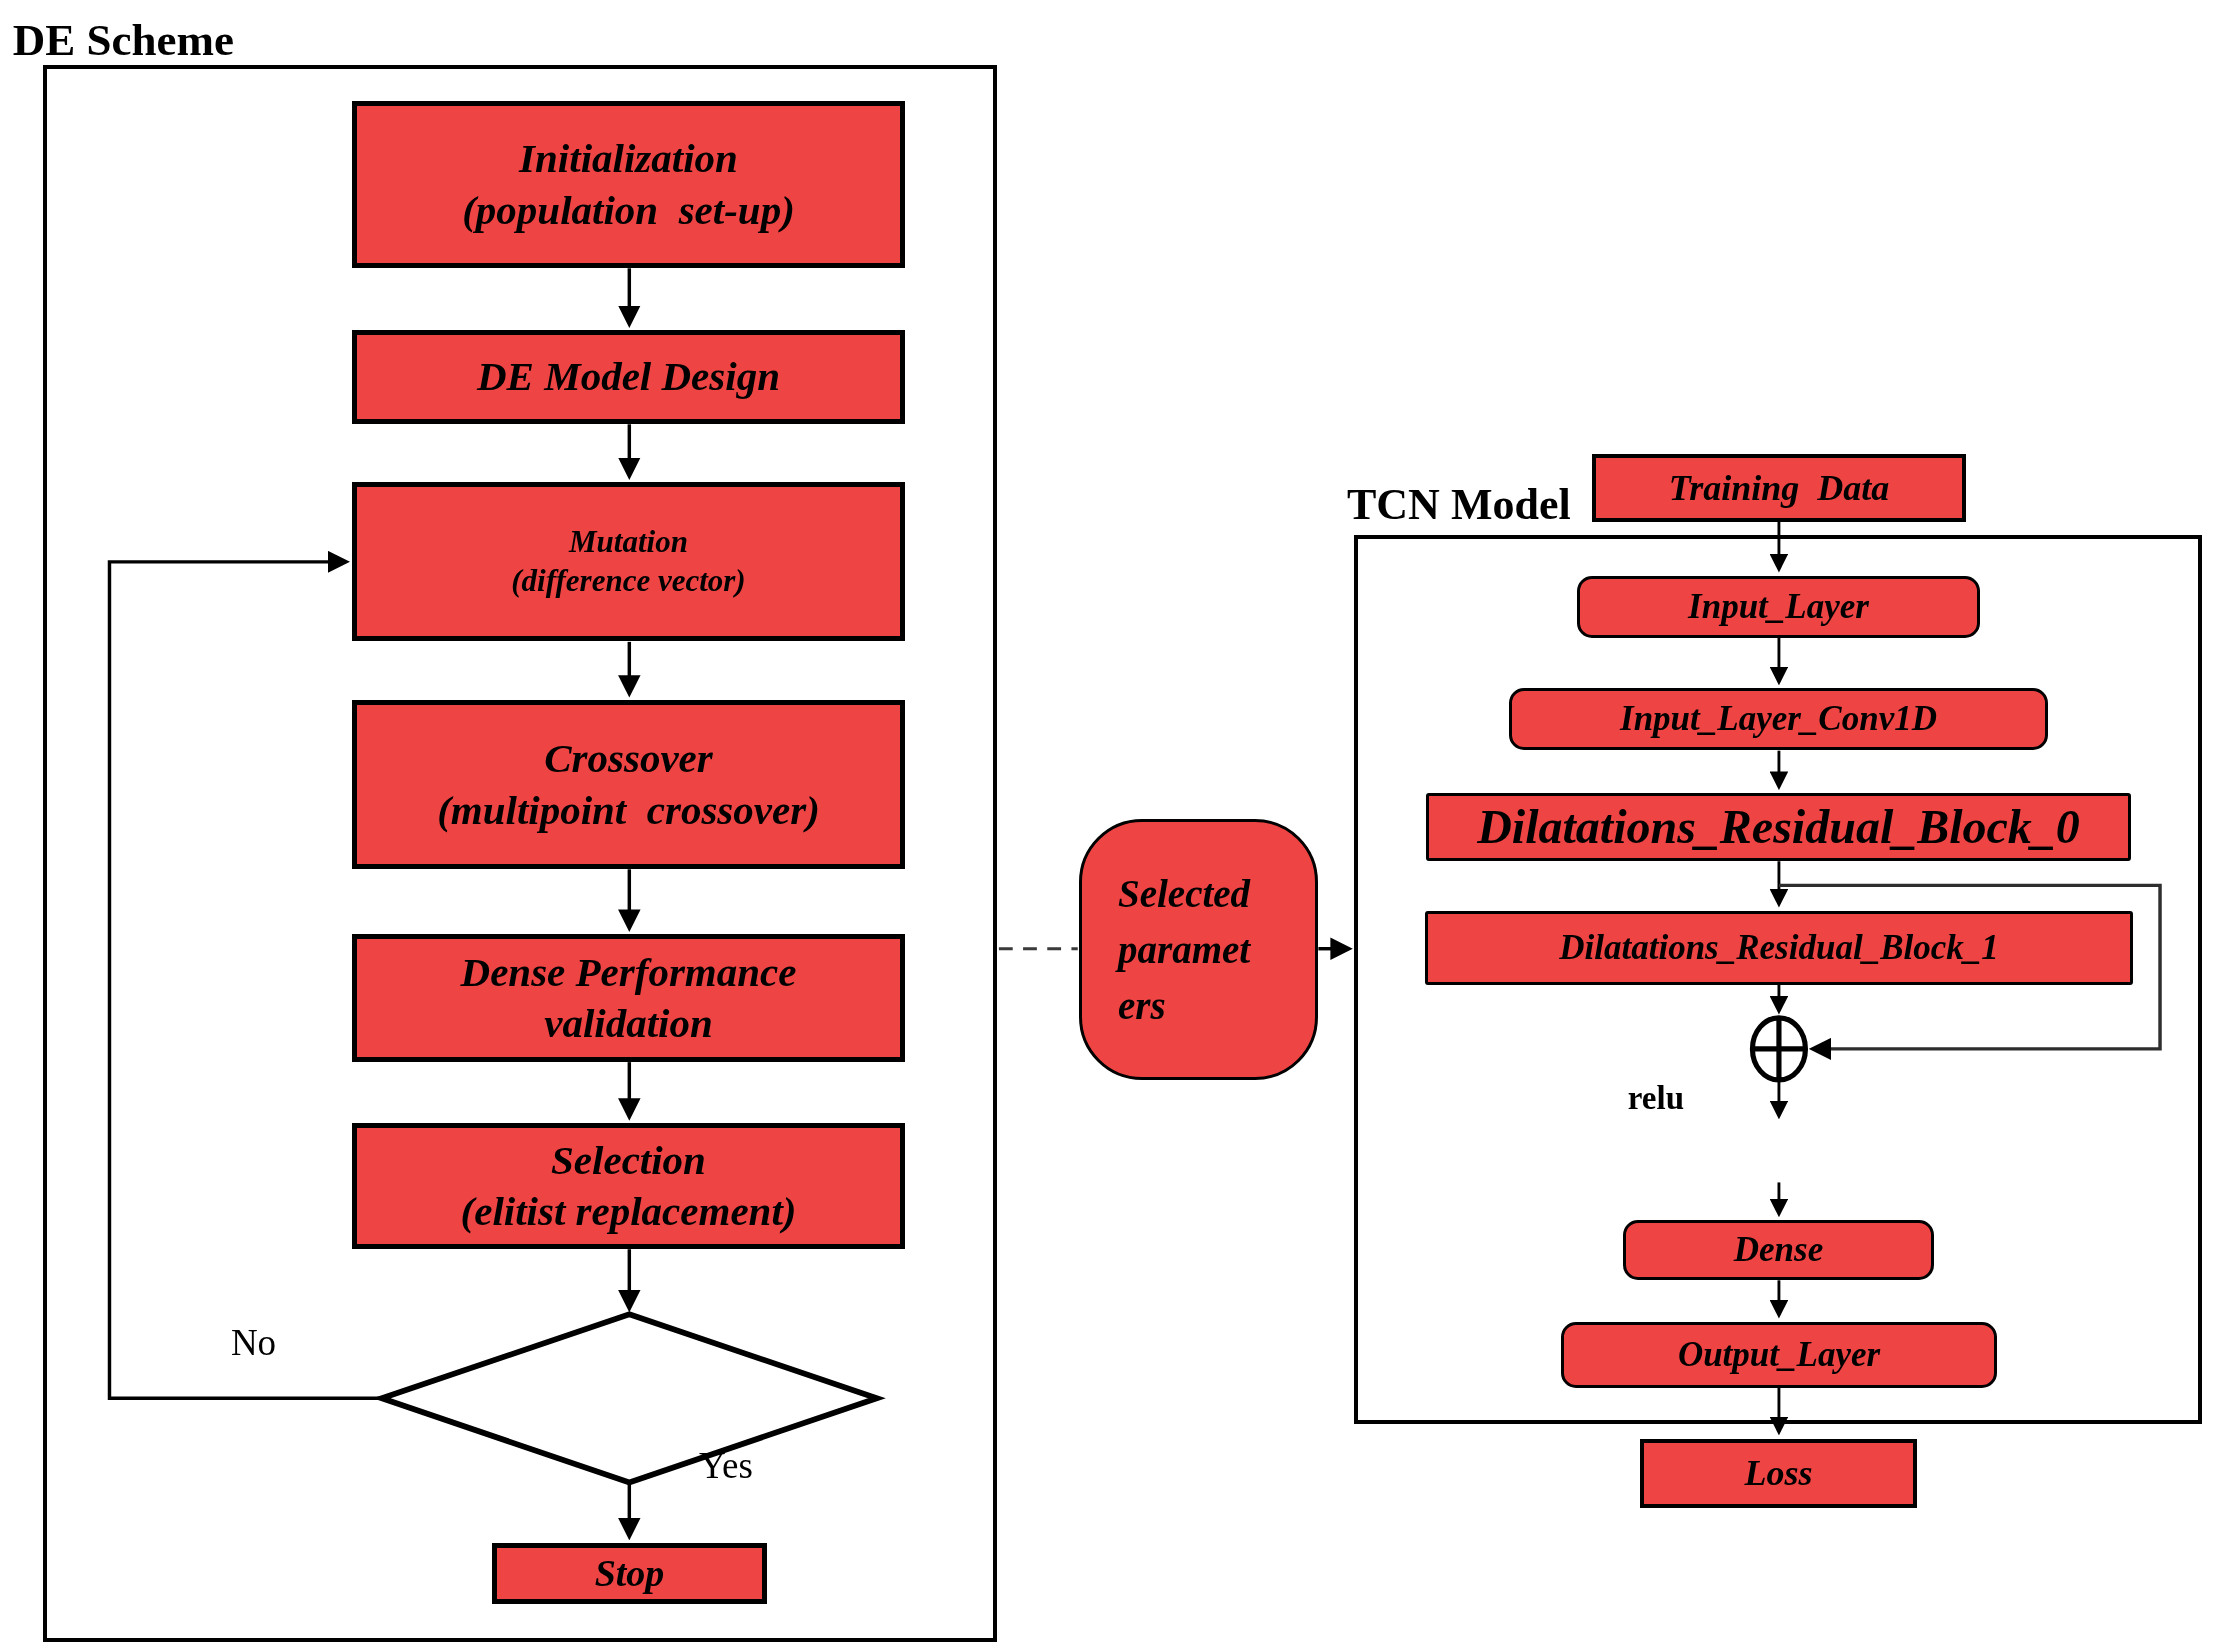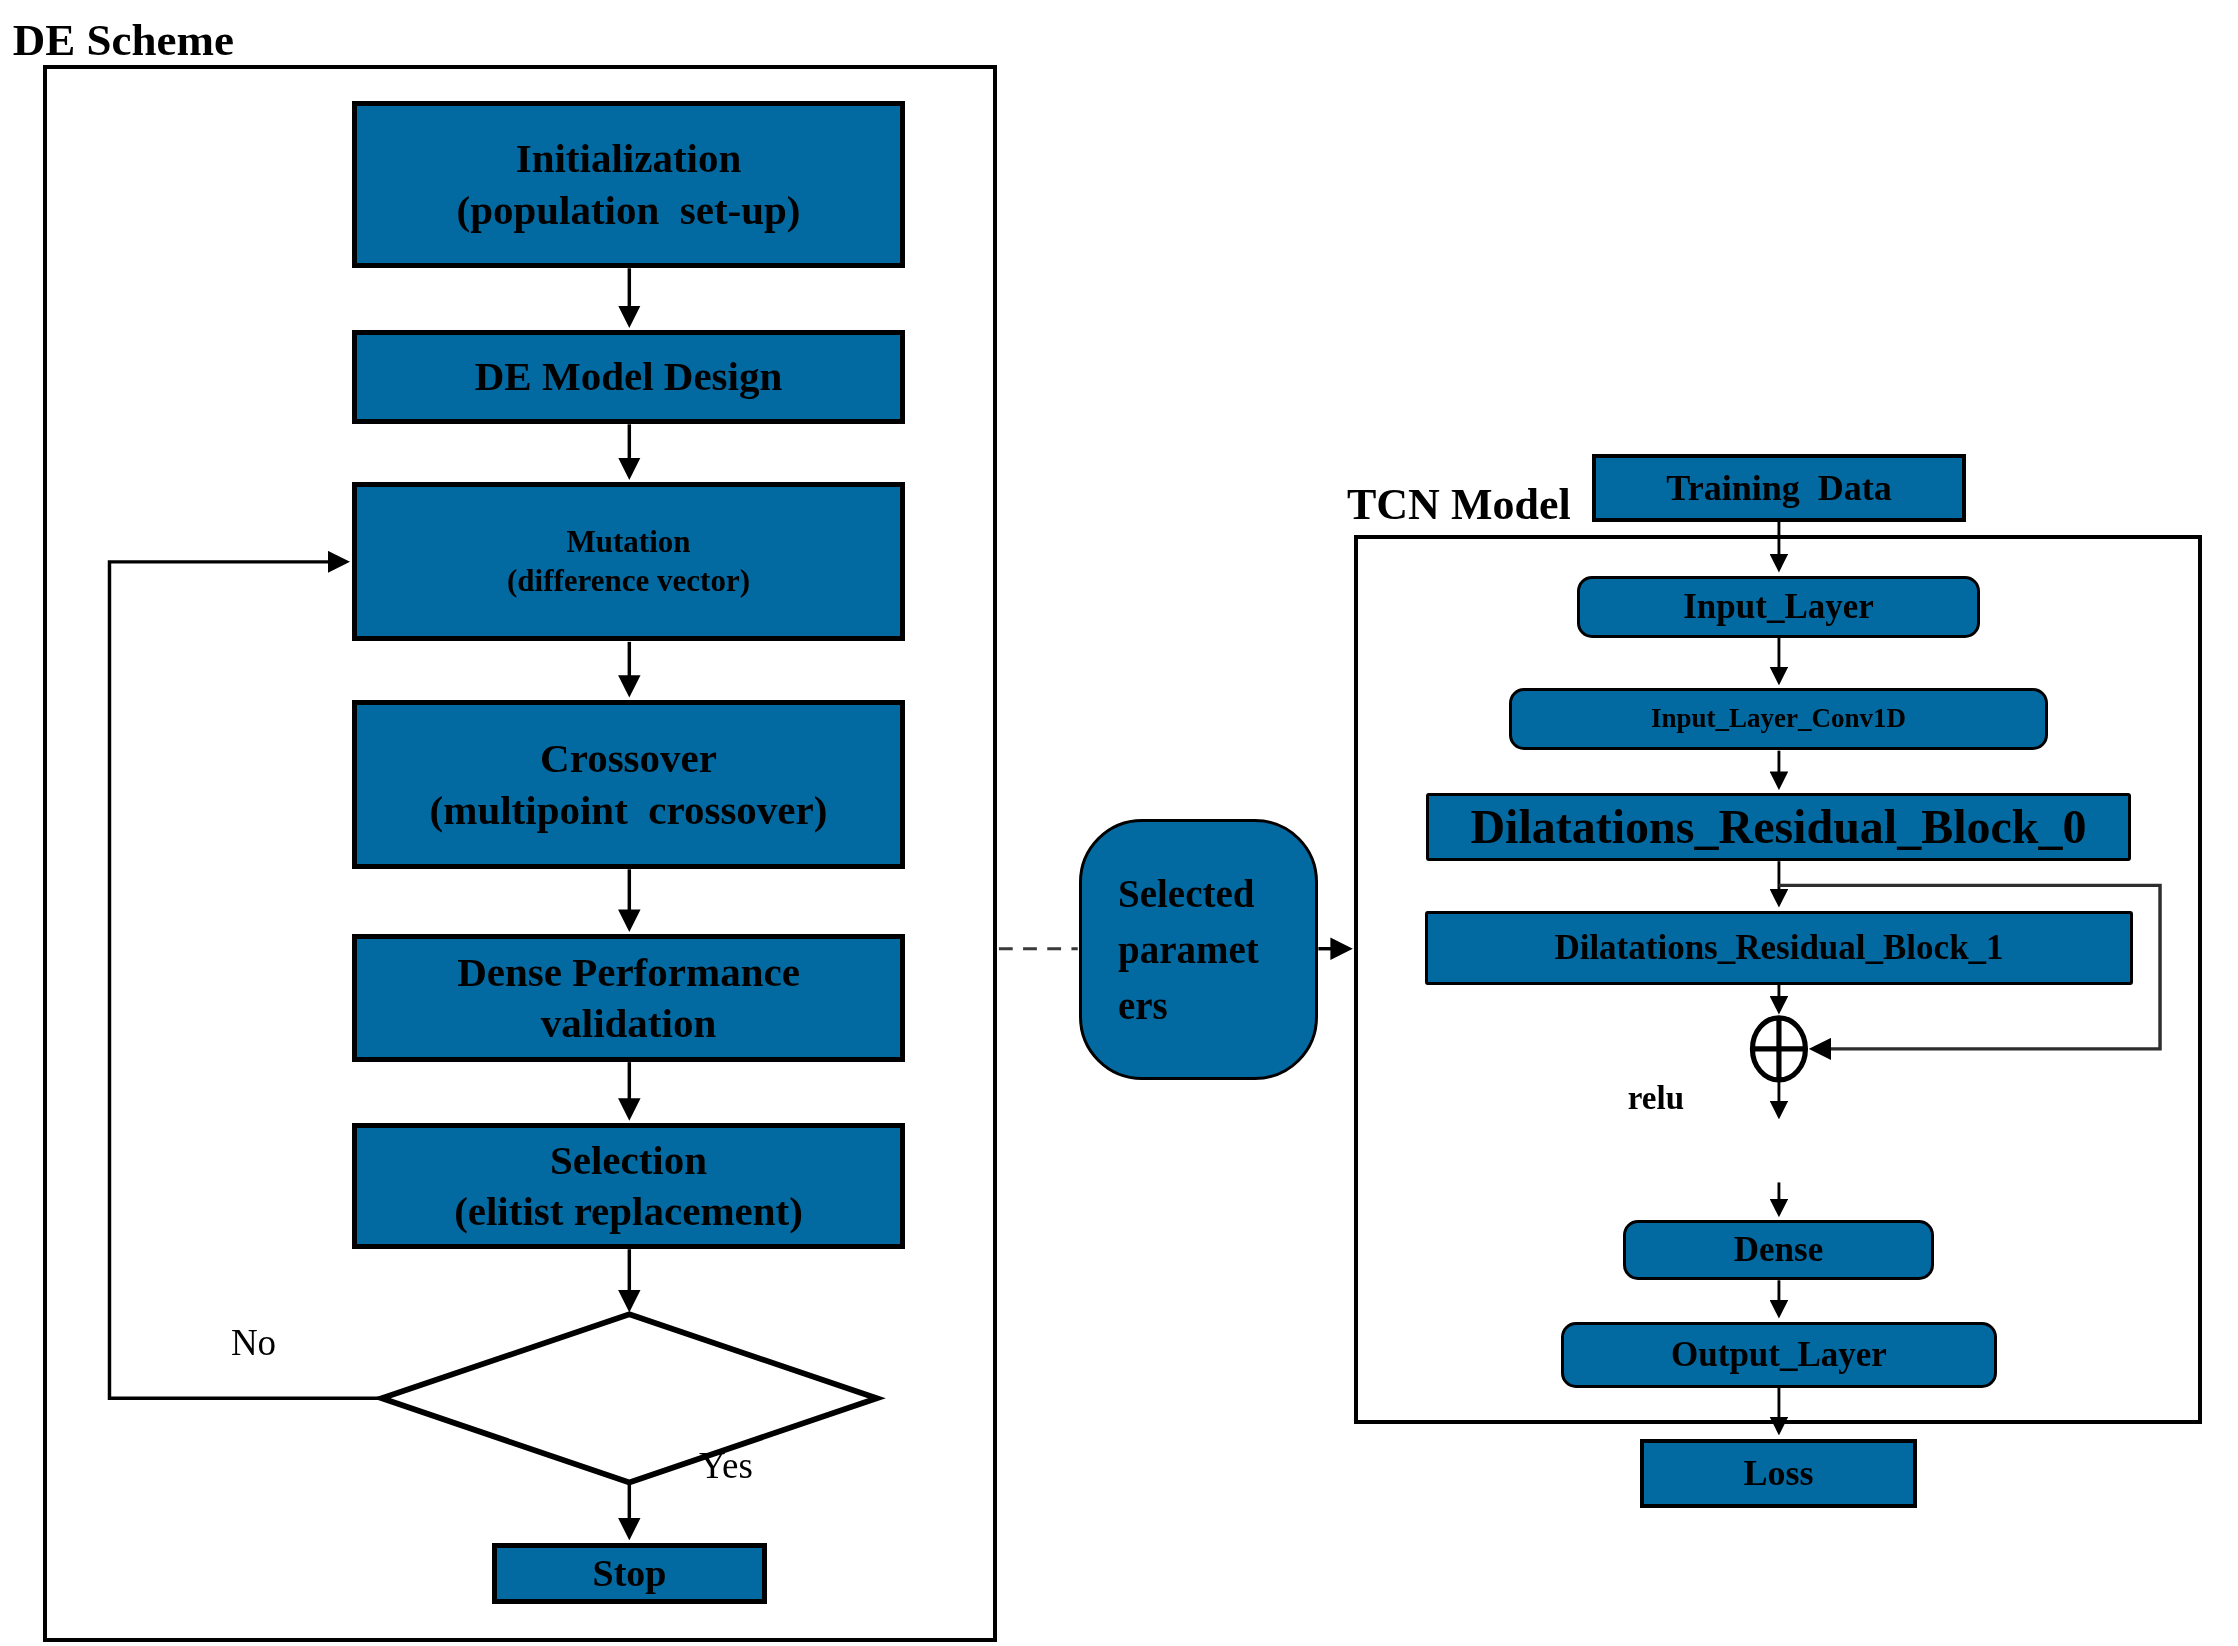--- a/index.html
+++ b/index.html
@@ -13,21 +13,21 @@
     overflow: hidden;
   }
   svg.lines { position:absolute; left:0; top:0; z-index:2; }
   .container-box {
     position:absolute; border:4px solid #000; background:transparent; z-index:1;
   }
   .fbox {
     position:absolute; z-index:3;
     display:flex; align-items:center; justify-content:center;
     text-align:center; font-weight:700; white-space:pre-line;
-    background:#0369a1; border:5.8px solid #000; line-height:1.25;
+    background:#ef4444; border:5.8px solid #000; line-height:1.25;font-style:italic;
   }
   .rounded { border-width:3.5px; border-radius:15px; }
   .sharp-thin { border-width:3.5px; border-radius:2.9px; }
   .lbl { position:absolute; z-index:4; white-space:pre-line; }
   .bold { font-weight:700; }
   .sec-title { position:absolute; z-index:4; font-weight:700; }
 </style>
 </head>
 <body>
 
@@ -103,21 +103,21 @@
   <div class="fbox" style="left:492px; top:1543px; width:275px; height:61px; font-size:38px;">Stop</div>
 
   <div class="fbox" style="left:1079px; top:819px; width:239px; height:261px; border-width:3.5px;
        border-radius:63px; font-size:39px; line-height:56px; justify-content:flex-start;
        text-align:left; padding-left:36px;">Selected
 paramet
 ers</div>
 
   <div class="fbox" style="left:1592px; top:454px; width:374px; height:68px; border-width:4px; font-size:36px;">Training&nbsp; Data</div>
   <div class="fbox rounded" style="left:1577px; top:576px; width:403px;  height:62px; font-size:35px;">Input_Layer</div>
-  <div class="fbox rounded" style="left:1509px; top:688px; width:539px;  height:62px; font-size:27px;">Input_Layer_Conv1D</div>
+  <div class="fbox rounded" style="left:1509px; top:688px; width:539px;  height:62px; font-size:35px;">Input_Layer_Conv1D</div>
   <div class="fbox sharp-thin" style="left:1426px; top:793px; width:705px; height:68px; font-size:48px;">Dilatations_Residual_Block_0</div>
   <div class="fbox sharp-thin" style="left:1425px; top:911px; width:708px; height:74px; font-size:35px;">Dilatations_Residual_Block_1</div>
   <div class="lbl bold" style="left:1543px; top:1080px; width:141px; text-align:right; font-size:33px;">relu</div>
   <div class="fbox rounded" style="left:1623px; top:1220px; width:311px; height:60px; font-size:35px;">Dense</div>
   <div class="fbox rounded" style="left:1561px; top:1322px; width:436px; height:66px; font-size:35px;">Output_Layer</div>
   <div class="fbox" style="left:1640px; top:1439px; width:277px; height:69px; border-width:4px; font-size:36px;">Loss</div>
 
 </div>
 
 

